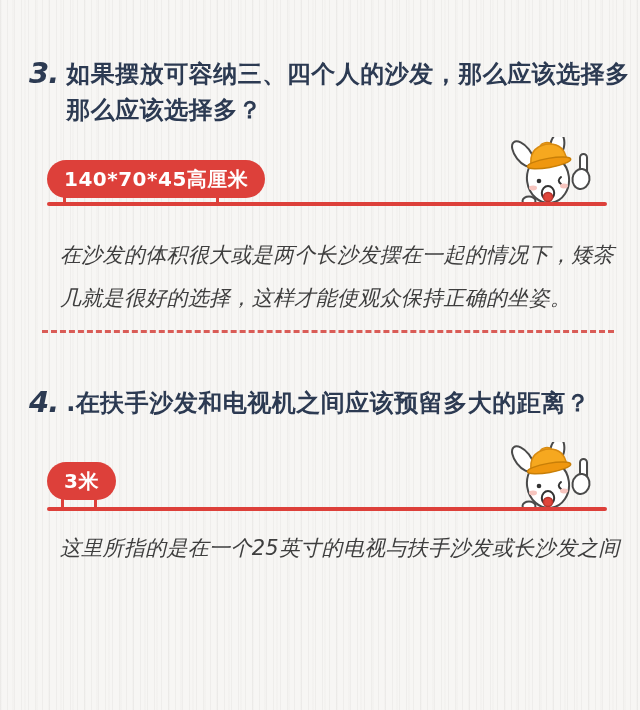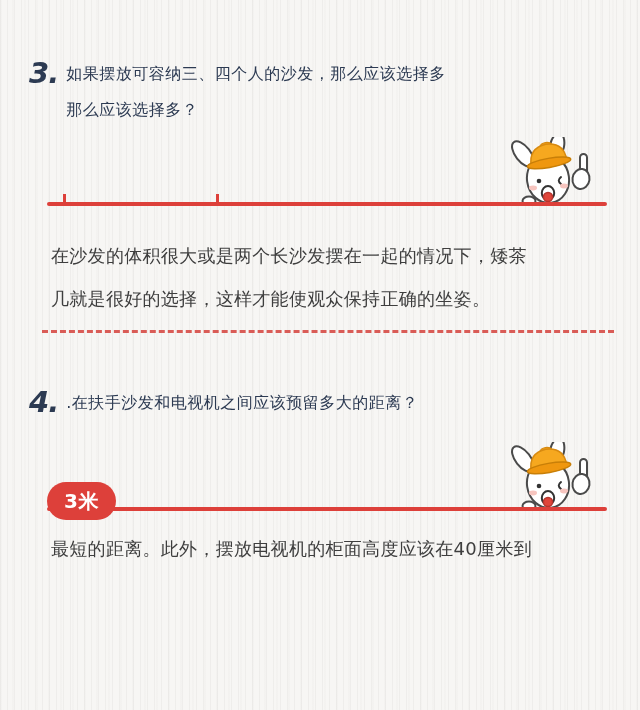--- a/index.html
+++ b/index.html
@@ -17,50 +17,50 @@
   }
   
   .q-title{
     position:absolute;left:29px;display:flex;align-items:flex-start;
     color:#2c3a52;
   }
   .q-num{
     font-size:29px;font-weight:700;font-style:italic;
     line-height:34px;margin-right:8px;letter-spacing:-1px;
   }
-  .q-lines{font-size:16px;font-weight:400;line-height:36px;letter-spacing:0.5px;}
+  .q-lines{font-size:24px;font-weight:700;line-height:36px;letter-spacing:0.5px;}
   #q3-title{top:56px;}
   #q4-title{top:385px;}
   
   .redline{
     position:absolute;left:47px;width:560px;height:4px;
     background:#dd403a;border-radius:2px;z-index:3;
   }
   #line-1{top:202px;}
   #line-2{top:507px;}
   .badge{
     position:absolute;z-index:4;height:38px;border-radius:19px;
     background:#dd403a;color:#ffffff;font-weight:700;font-size:20px;
     display:flex;align-items:center;justify-content:center;
     padding:0 17px;letter-spacing:0.5px;
   }
   #badge-1{left:47px;top:160px;}
-  #badge-2{left:47px;top:482px;}
+  #badge-2{left:47px;top:462px;}
   .leg{position:absolute;width:3px;background:#dd403a;z-index:2;}
   #leg-1a{left:63px;top:194px;height:10px;}
   #leg-1b{left:216px;top:194px;height:10px;}
   #leg-2a{left:61px;top:496px;height:13px;}
   #leg-2b{left:94px;top:496px;height:13px;}
   .rabbit{position:absolute;width:100px;height:68px;z-index:2;}
   #rabbit-1{left:502px;top:137px;}
   #rabbit-2{left:502px;top:442px;}
   
   .body-text{
-    position:absolute;left:51px;width:560px;
-    color:#3e3e3e;font-size:18px;line-height:43px;letter-spacing:0.3px;
+    position:absolute;left:60px;width:560px;
+    color:#3e3e3e;font-size:21px;line-height:43px;letter-spacing:0.3px;font-style:italic;
   }
   #body-1{top:234px;}
   #body-2{top:526px;line-height:45px;}
   
   .divider{
     position:absolute;left:42px;top:330px;width:572px;height:0;
     border-top:3px dashed #d5423c;opacity:0.85;
   }
   .hidden-defs{position:absolute;width:0;height:0;overflow:hidden;}
 </style>
@@ -106,20 +106,21 @@
     <span class="q-num">3.</span>
     <span class="q-lines">
       <div>如果摆放可容纳三、四个人的沙发，那么应该选择多</div>
       <div>那么应该选择多？</div>
     </span>
   </div>
 
   <svg class="rabbit" id="rabbit-1" viewBox="0 0 100 68">
       <use href="#rabbit-shape"></use>
     </svg>
+  <div class="badge" id="badge-1">140*70*45高厘米</div>
   <div class="leg" id="leg-1a"></div>
   <div class="leg" id="leg-1b"></div>
   <div class="redline" id="line-1"></div>
 
   <div class="body-text" id="body-1">
     <div>在沙发的体积很大或是两个长沙发摆在一起的情况下，矮茶</div>
     <div>几就是很好的选择，这样才能使观众保持正确的坐姿。</div>
   </div>
 
   <div class="divider"></div>
@@ -133,16 +134,16 @@
 
   <svg class="rabbit" id="rabbit-2" viewBox="0 0 100 68">
       <use href="#rabbit-shape"></use>
     </svg>
   <div class="badge" id="badge-2">3米</div>
   <div class="leg" id="leg-2a"></div>
   <div class="leg" id="leg-2b"></div>
   <div class="redline" id="line-2"></div>
 
   <div class="body-text" id="body-2">
-    <div>最短的距离。此外，摆放电视机的柜面高度应该在40厘米到</div>
+    <div>这里所指的是在一个25英寸的电视与扶手沙发或长沙发之间</div>
   </div>
 
 </div>
 
 </body></html>

